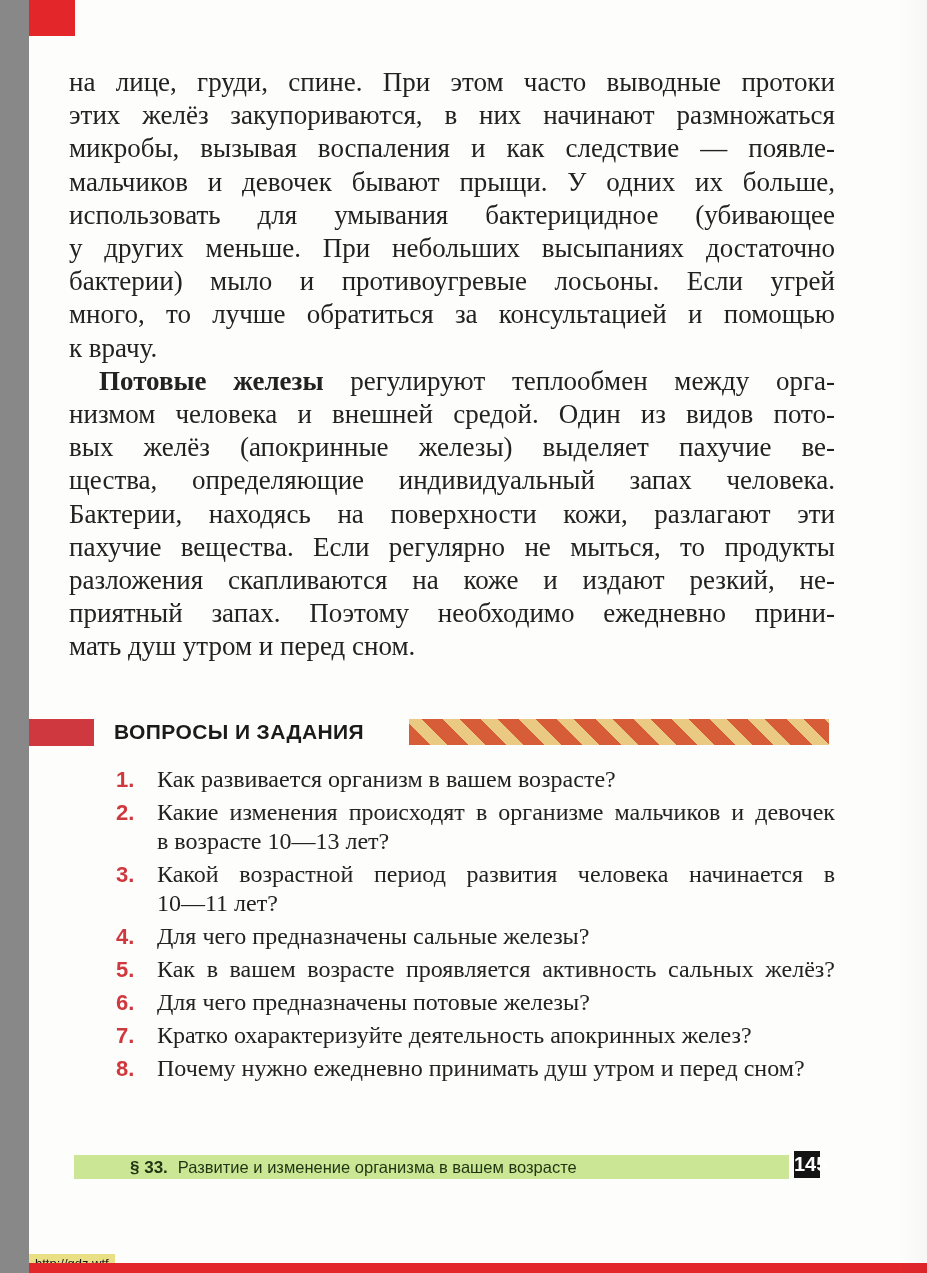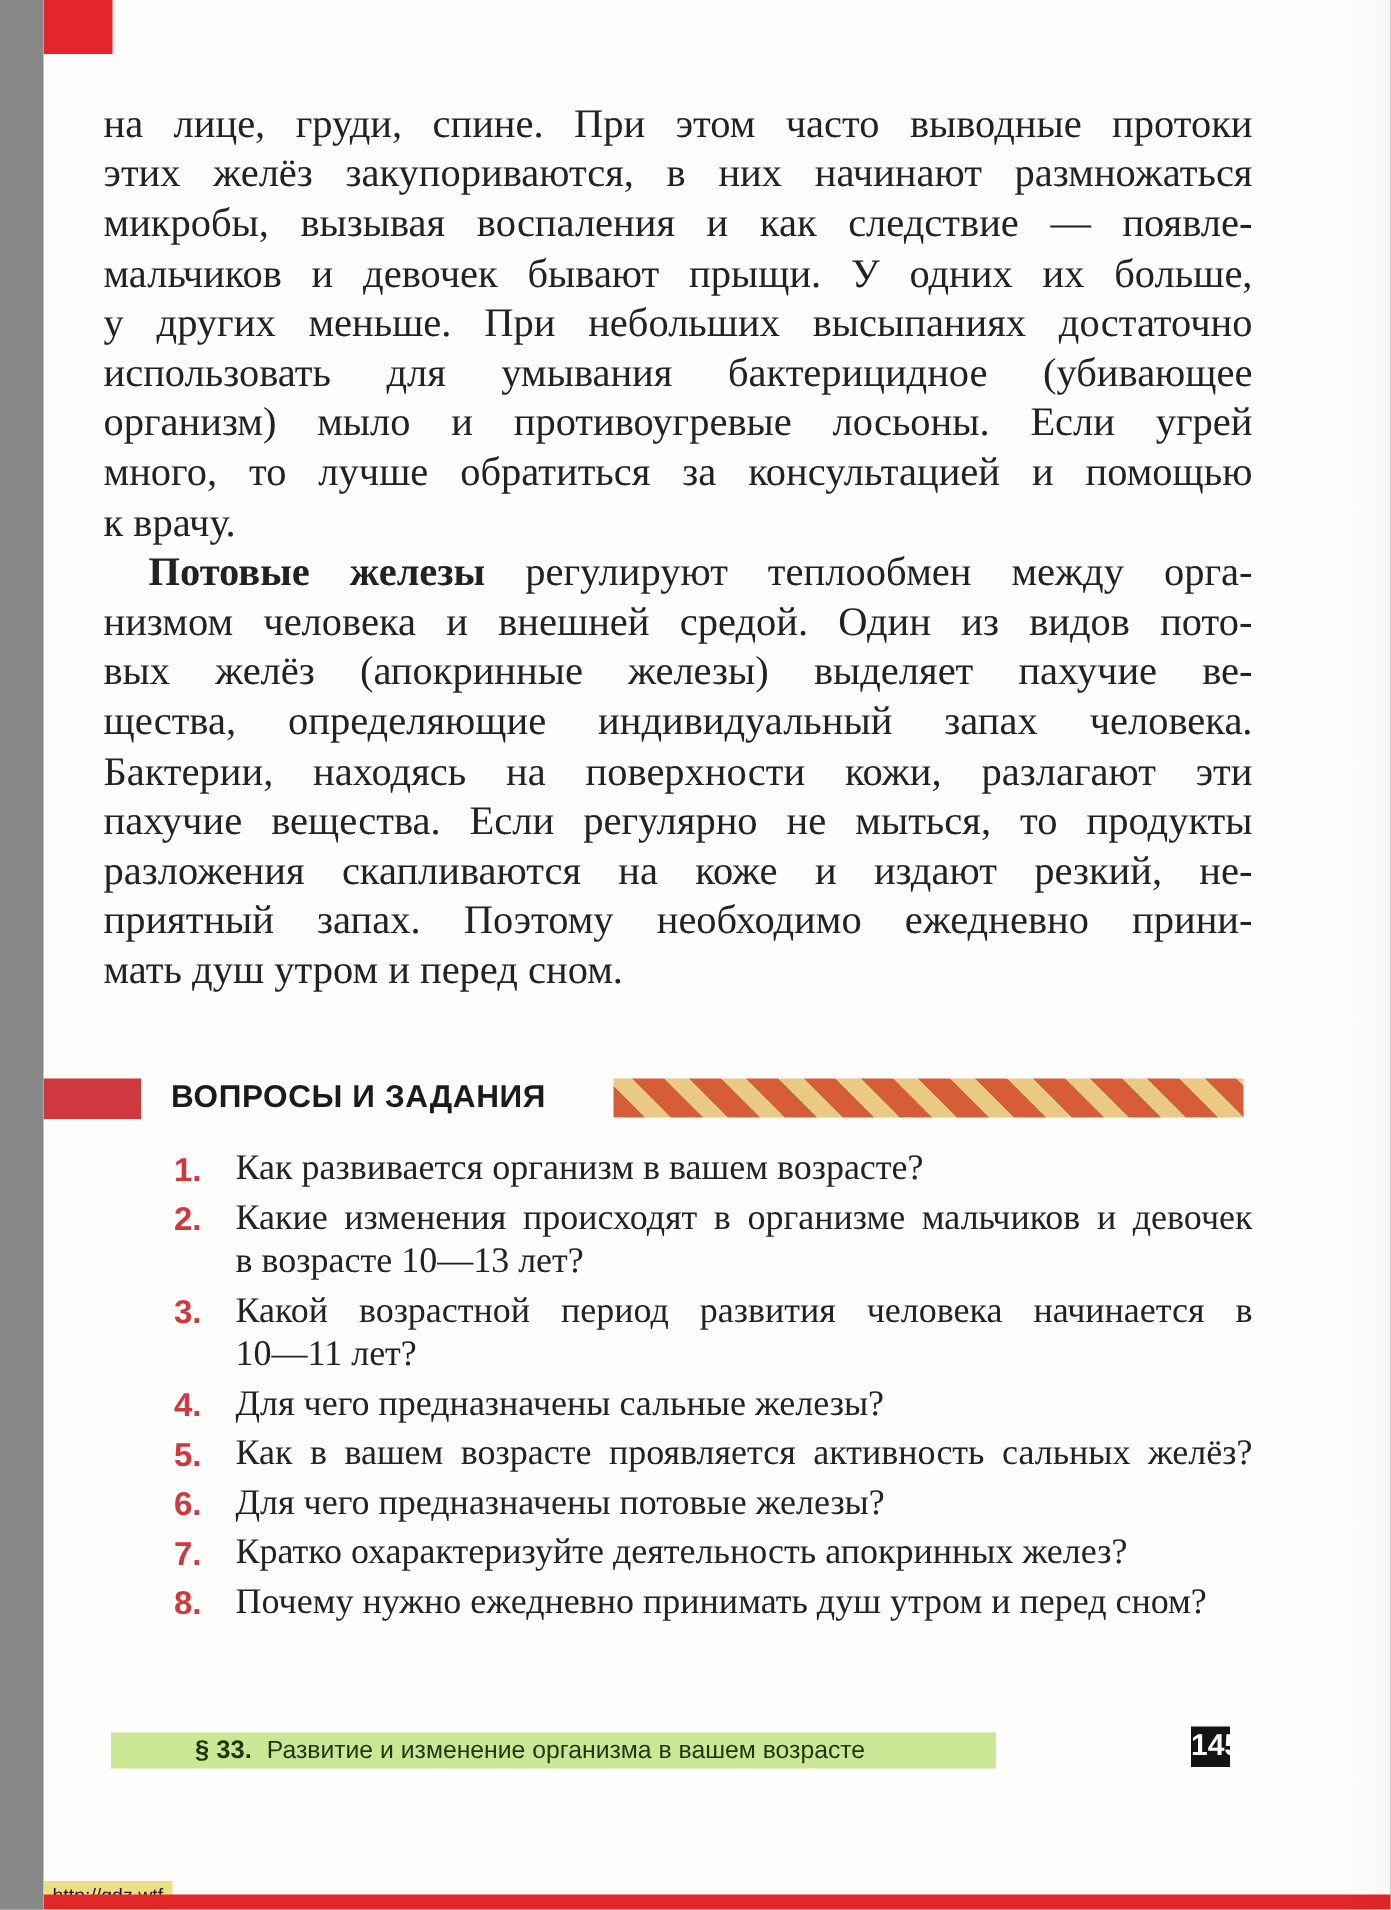--- a/index.html
+++ b/index.html
@@ -29,21 +29,21 @@
     background:repeating-linear-gradient(45deg,var(--stripe_red) 0 15px,var(--stripe_tan) 15px 27px);}
 
   
   .q-list{position:absolute;left:87px;top:765px;width:719px;color:var(--body_text);}
   .q-item{display:flex;margin-bottom:4px;}
   .q-num{flex:0 0 30px;font-family:"Liberation Sans","DejaVu Sans",sans-serif;font-weight:bold;
     font-size:22px;line-height:29px;color:var(--accent_red);}
   .q-text{flex:1;margin-left:11px;font-size:24px;line-height:29px;}
 
   
-  .footer-bar{position:absolute;left:45px;top:1155px;width:590px;height:24px;
+  .footer-bar{position:absolute;left:45px;top:1155px;width:715px;height:24px;
     background:var(--footer_green);font-family:"Liberation Sans","DejaVu Sans",sans-serif;
     line-height:24px;white-space:nowrap;padding-left:56px;box-sizing:border-box;color:var(--footer_text);}
   .f-label{font-weight:bold;font-size:17px;margin-right:10px;}
   .f-title{font-size:16.5px;}
   .page-badge{position:absolute;left:765px;top:1151px;width:26px;height:27px;background:var(--badge_bg);
     color:var(--badge_text);font-family:"Liberation Sans","DejaVu Sans",sans-serif;font-weight:bold;
     font-size:20px;line-height:27px;text-align:center;}
 
   
   .watermark{position:absolute;left:0;top:1254px;height:19px;background:var(--watermark_bg);
@@ -55,23 +55,23 @@
 
 <div class="page">
 
   <div class="corner-tab"></div>
 
   <div id="body-text" class="body-text">
       <div class="jline">на лице, груди, спине. При этом часто выводные протоки</div>
       <div class="jline">этих желёз закупориваются, в них начинают размножаться</div>
       <div class="jline">микробы, вызывая воспаления и как следствие — появле-</div>
       <div class="jline">мальчиков и девочек бывают прыщи. У одних их больше,</div>
+      <div class="jline">использовать для умывания бактерицидное (убивающее</div>
       <div class="jline">у других меньше. При небольших высыпаниях достаточно</div>
-      <div class="jline">использовать для умывания бактерицидное (убивающее</div>
-      <div class="jline">организм) мыло и противоугревые лосьоны. Если угрей</div>
+      <div class="jline">бактерии) мыло и противоугревые лосьоны. Если угрей</div>
       <div class="jline">много, то лучше обратиться за консультацией и помощью</div>
       <div class="jline last">к врачу.</div>
       <div class="jline indent"><b>Потовые железы</b> регулируют теплообмен между орга-</div>
       <div class="jline">низмом человека и внешней средой. Один из видов пото-</div>
       <div class="jline">вых желёз (апокринные железы) выделяет пахучие ве-</div>
       <div class="jline">щества, определяющие индивидуальный запах человека.</div>
       <div class="jline">Бактерии, находясь на поверхности кожи, разлагают эти</div>
       <div class="jline">пахучие вещества. Если регулярно не мыться, то продукты</div>
       <div class="jline">разложения скапливаются на коже и издают резкий, не-</div>
       <div class="jline">приятный запах. Поэтому необходимо ежедневно прини-</div>

